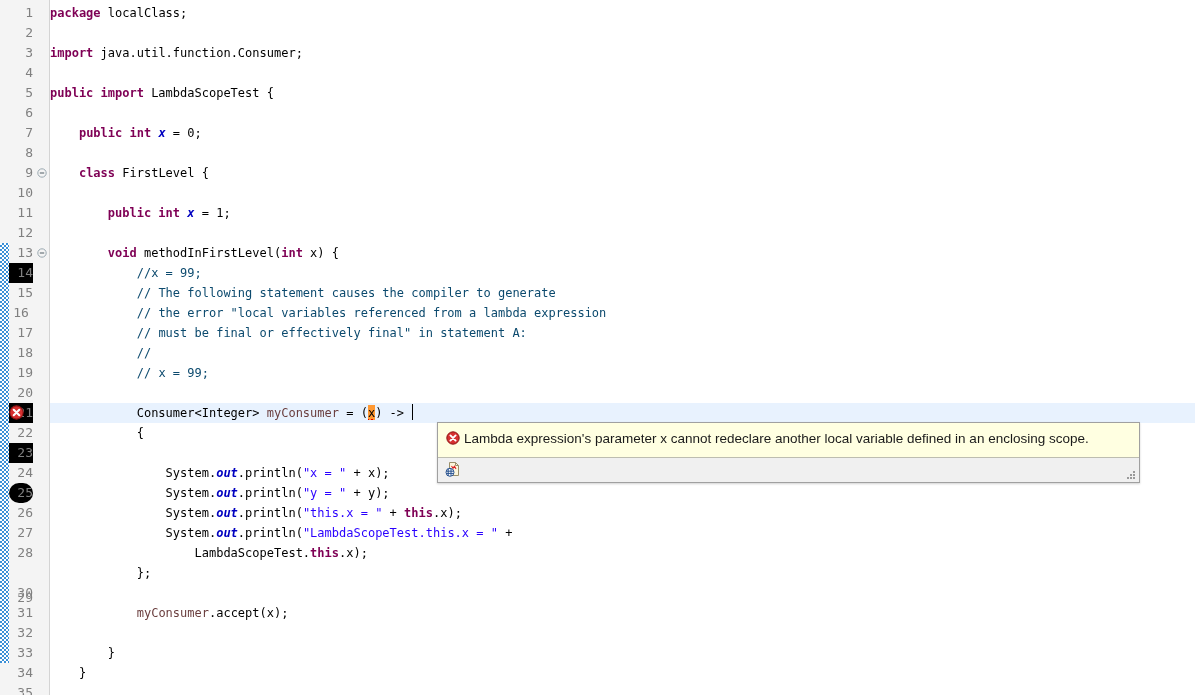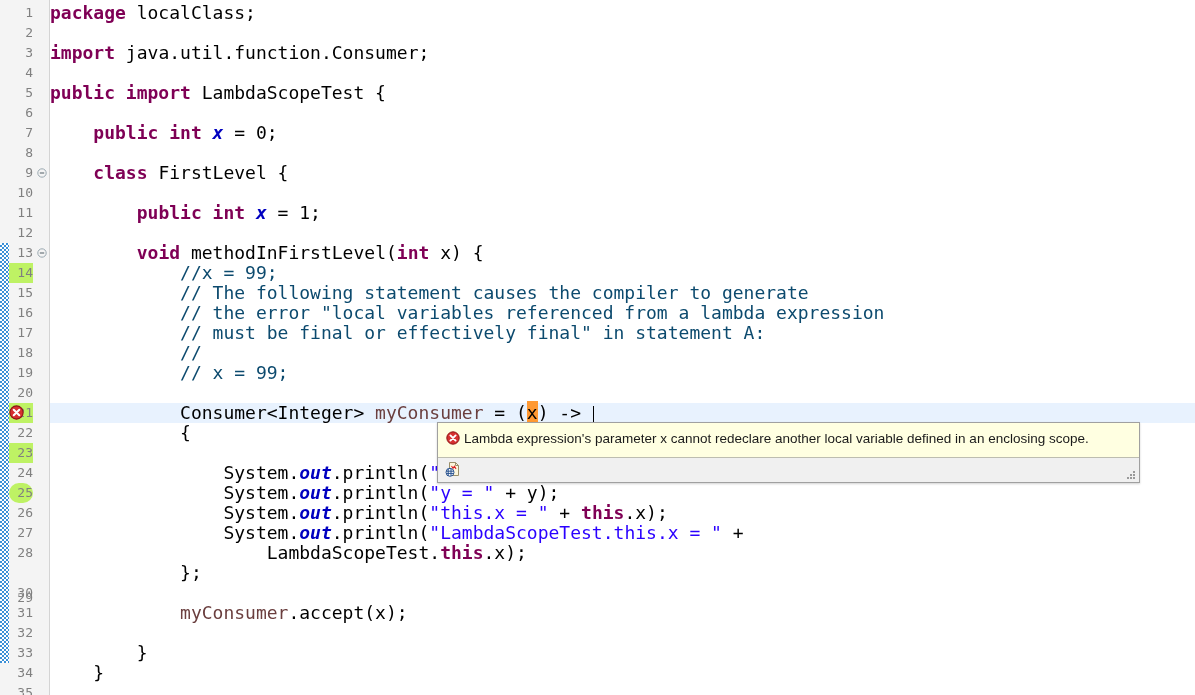--- a/index.html
+++ b/index.html
@@ -80,21 +80,21 @@
     width: 24px;
     height: 20px;
     line-height: 20px;
     text-align: right;
     font-family: "DejaVu Sans Mono", "Liberation Mono", monospace;
     font-size: 13px;
     color: #808080;
     white-space: nowrap;
   }
   .ln.changed {
-    background: #bef264;
+    background: #000000;
   }
 
   .fold {
     position: absolute;
     left: 2px;
     width: 11px;
     height: 20px;
   }
   .fold svg { display: block; margin-top: 5px; }
 
@@ -105,21 +105,21 @@
     height: 16px;
   }
 
   .codeline {
     position: absolute;
     left: 0;
     height: 20px;
     line-height: 20px;
     white-space: pre;
     font-family: "DejaVu Sans Mono", "Liberation Mono", monospace;
-    font-size: 18px;
+    font-size: 12px;
     color: #000000;
   }
   .linehl {
     position: absolute;
     left: 0;
     right: 0;
     height: 20px;
     background: #e8f2fe;
   }
 
@@ -221,21 +221,21 @@
       <div class="ln" style="top: 103px;">6</div>
       <div class="ln" style="top: 123px;">7</div>
       <div class="ln" style="top: 143px;">8</div>
       <div class="ln" style="top: 163px;">9</div>
       <div class="ln" style="top: 183px;">10</div>
       <div class="ln" style="top: 203px; text-align: right;">11</div>
       <div class="ln" style="top: 223px;">12</div>
       <div class="ln" style="top: 243px;">13</div>
       <div class="ln changed" style="top: 263px;">14</div>
       <div class="ln" style="top: 283px;">15</div>
-      <div class="ln" style="top: 303px;">16</div>
+      <div class="ln" style="top: 303px; text-align: center;">16</div>
       <div class="ln" style="top: 323px;">17</div>
       <div class="ln" style="top: 343px;">18</div>
       <div class="ln" style="top: 363px;">19</div>
       <div class="ln" style="top: 383px;">20</div>
       <div class="ln changed" style="top: 403px;">21</div>
       <div class="err-icon" style="top: 405px;"><svg width="15" height="15" viewBox="0 0 14 14">
           <circle cx="7" cy="7" r="6.2" fill="#d63030" stroke="#8d1414" stroke-width="1"></circle>
           <path d="M4.4 4.4 L9.6 9.6 M9.6 4.4 L4.4 9.6" stroke="#fff" stroke-width="1.9" stroke-linecap="round"></path>
         </svg></div>
       <div class="ln" style="top: 423px;">22</div>

